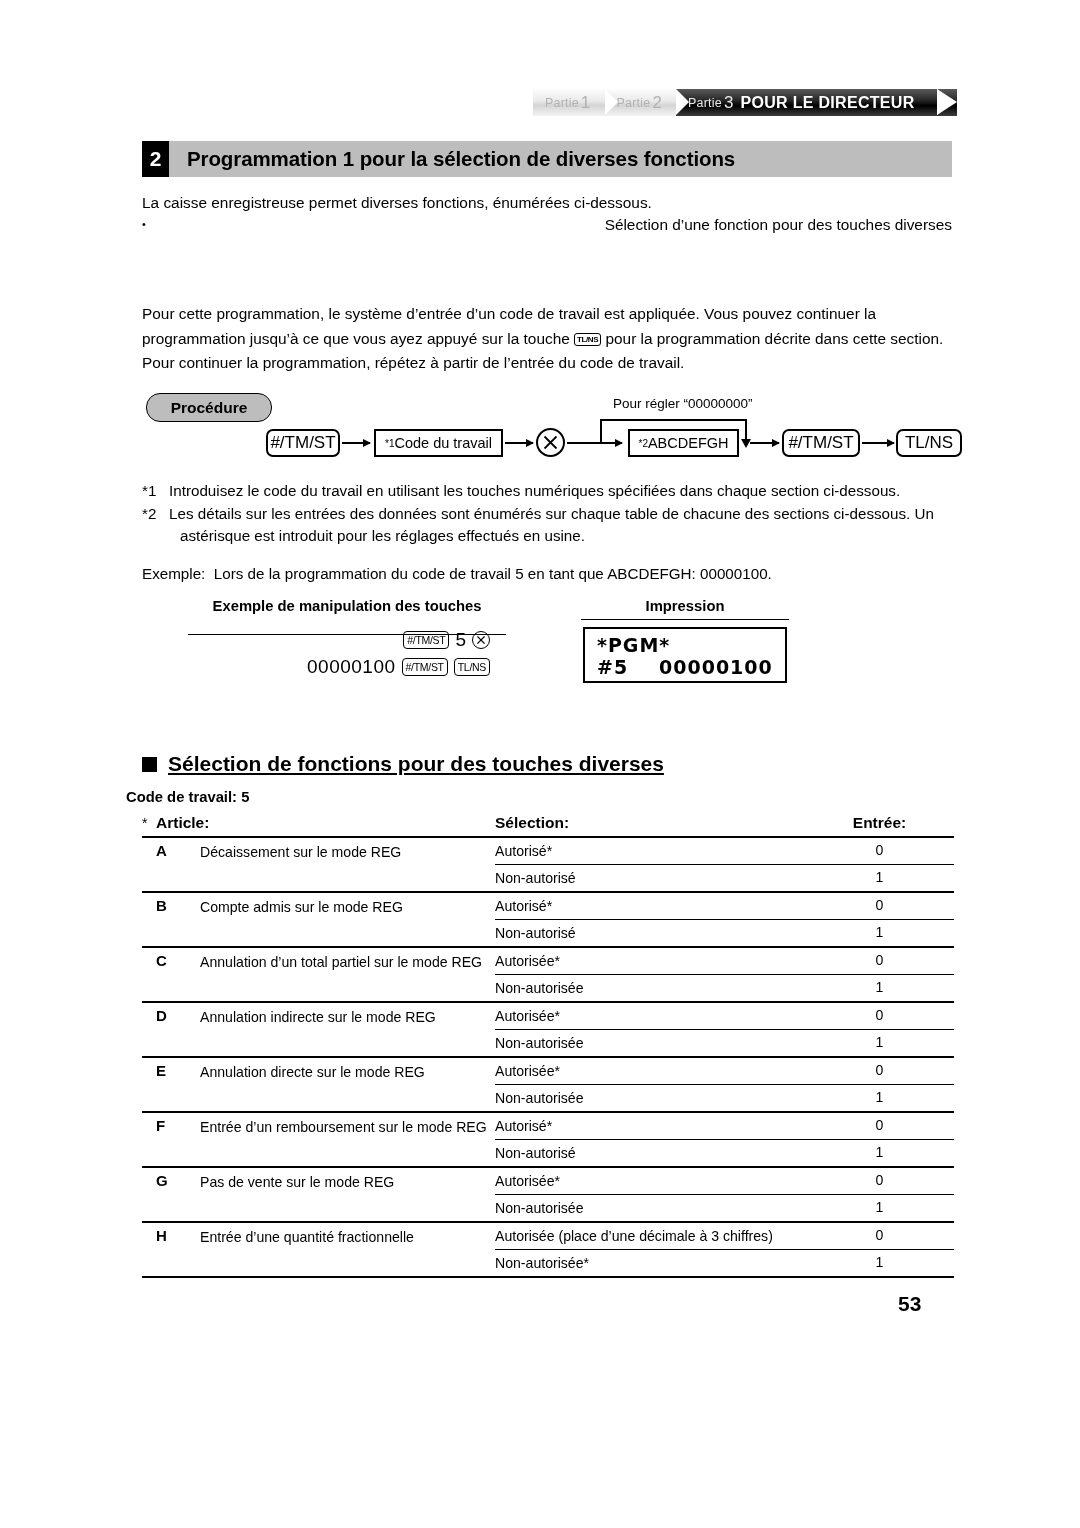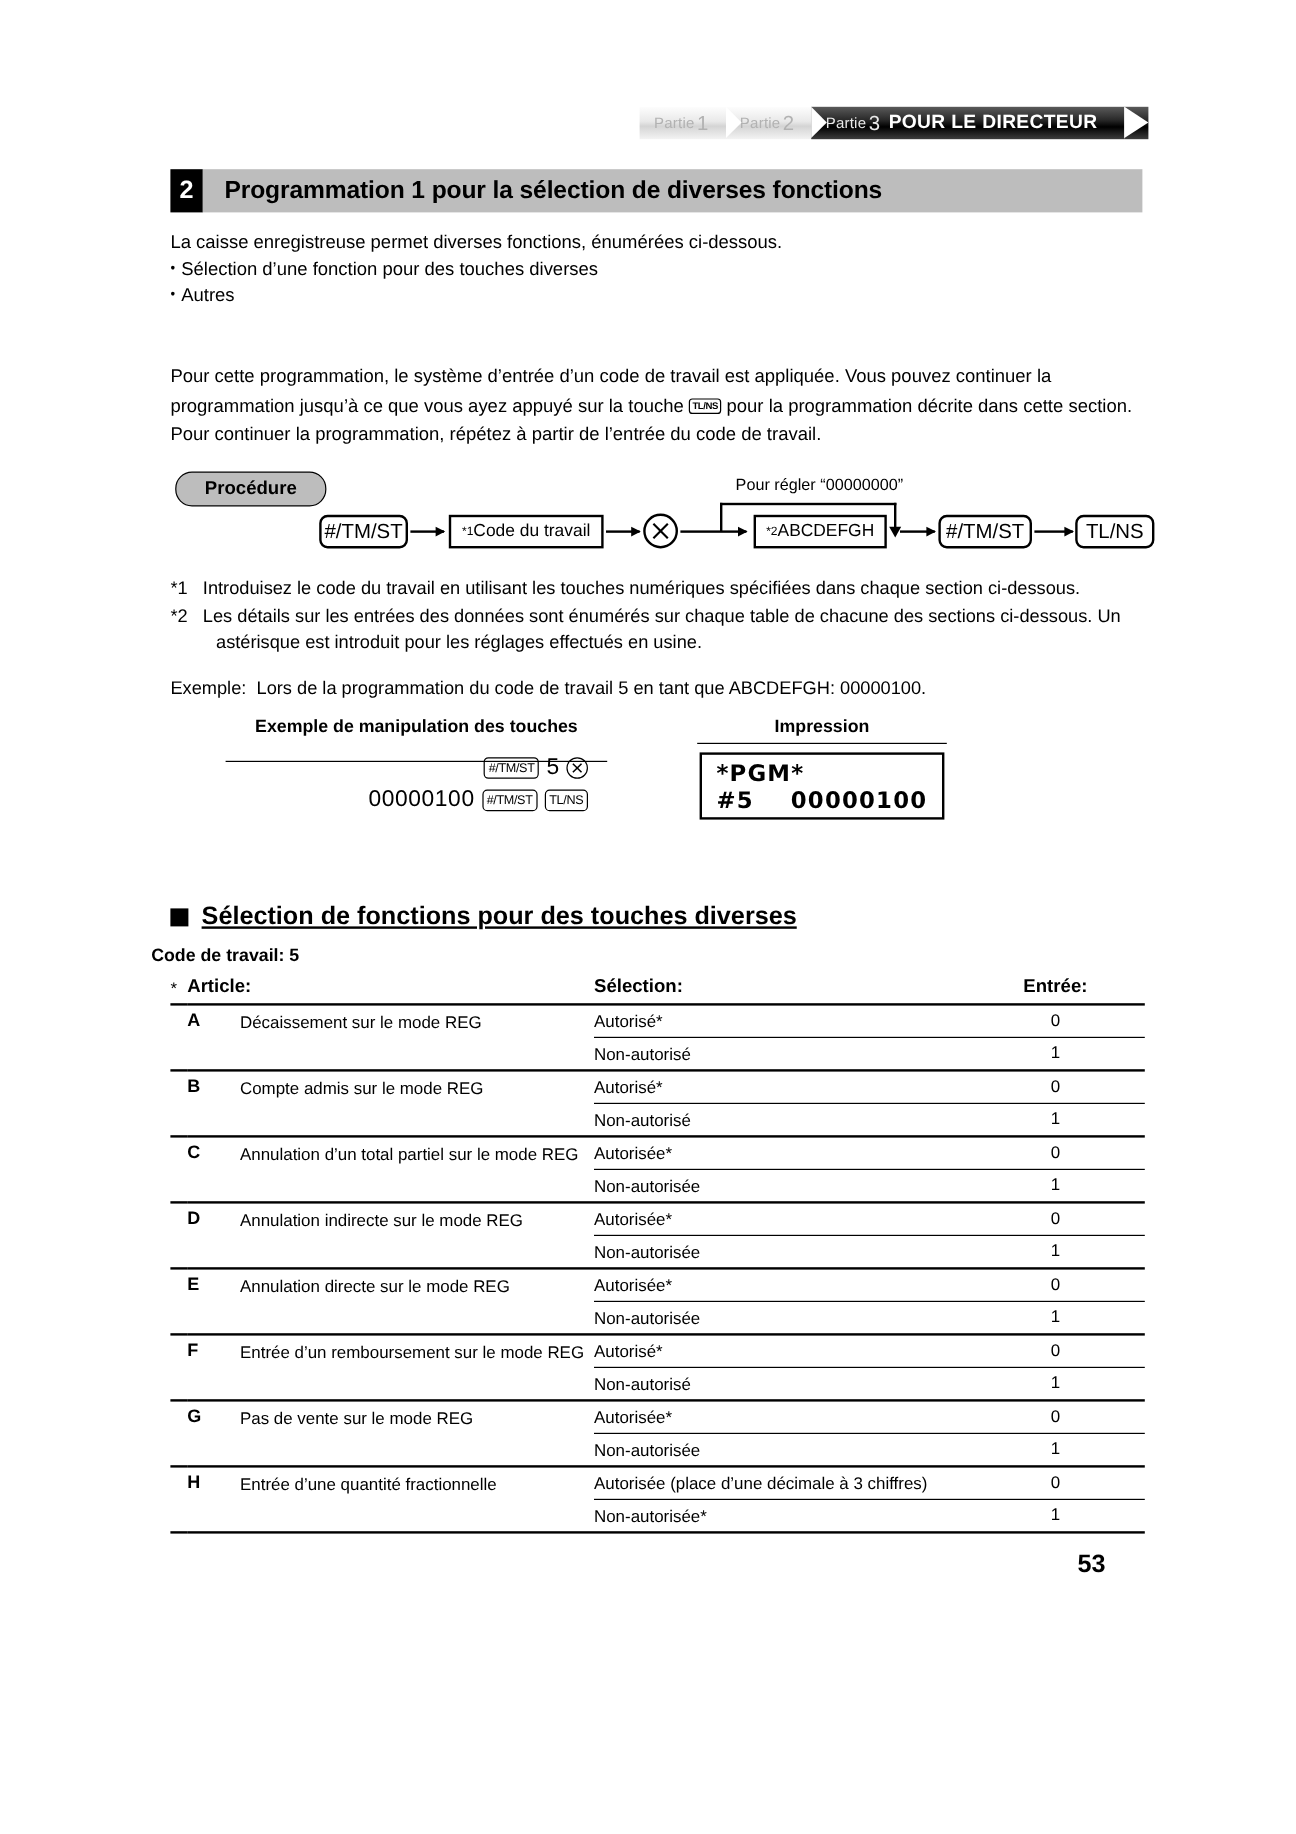--- a/index.html
+++ b/index.html
@@ -124,20 +124,21 @@
     line-height: 21.5px;
   }
   #intro-line { left: 142px; top: 192px; width: 810px; }
   #bullets {
     position: absolute;
     left: 142px;
     top: 214px;
     width: 810px;
     font-size: 15.4px;
     line-height: 21.7px;
+    text-align: right;
   }
   #bullets .b {
     padding-left: 9px;
     position: relative;
   }
   #bullets .b::before {
     content: "\2022";
     position: absolute;
     left: 0;
     top: -.5px;
@@ -456,21 +457,20 @@
 
 <div id="section-title">
   <div id="section-number">2</div>
   <div id="section-title-bar">Programmation 1 pour la sélection de diverses fonctions</div>
 </div>
 
 <div class="body-text" id="intro-line">La caisse enregistreuse permet diverses fonctions, énumérées ci-dessous.</div>
 
 <div id="bullets">
   <div class="b">Sélection d’une fonction pour des touches diverses</div>
-  <div class="b">Autres</div>
 </div>
 
 <div class="body-text" id="para-main"><span>Pour cette programmation, le système d’entrée d’un code de travail est appliquée. Vous pouvez continuer la programmation jusqu’à ce que vous ayez appuyé sur la touche </span><span class="inline-key">TL/NS</span><span> pour la programmation décrite dans cette section. Pour continuer la programmation, répétez à partir de l’entrée du code de travail.</span></div>
 
 <div id="procedure-badge">Procédure</div>
 
 <div id="regler-label">Pour régler “00000000”</div>
 
 <div id="flow">
 

